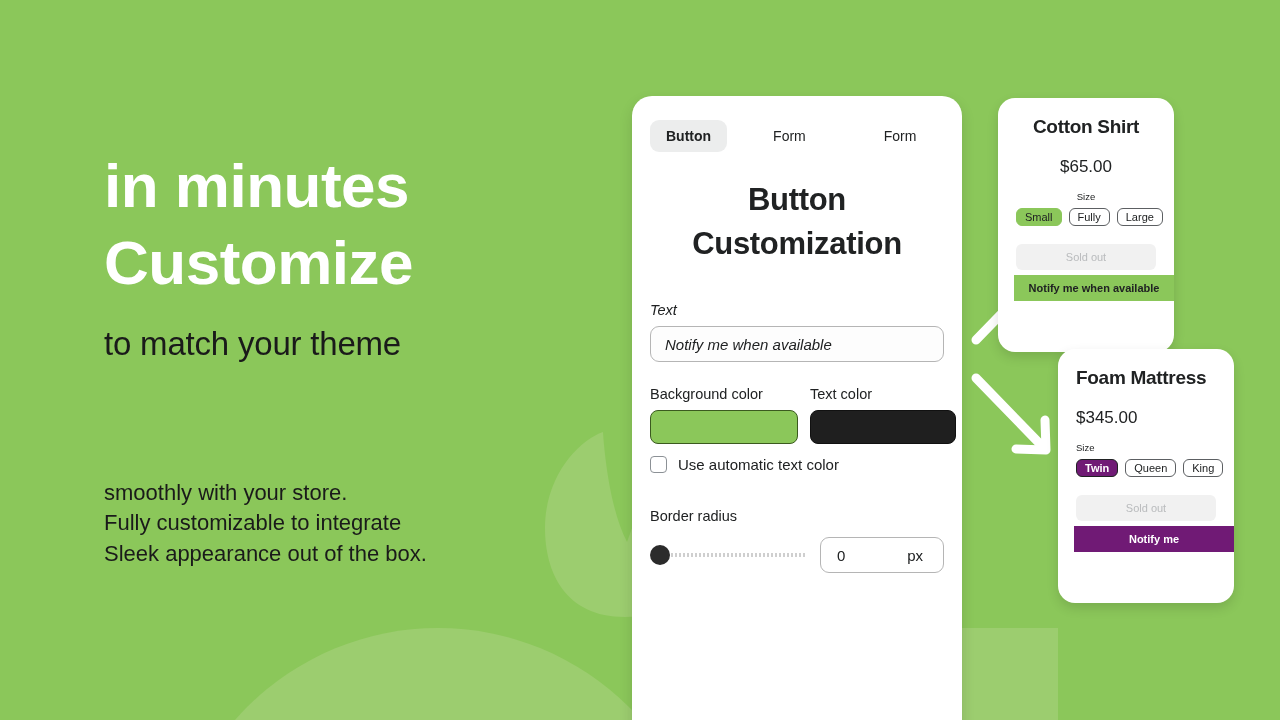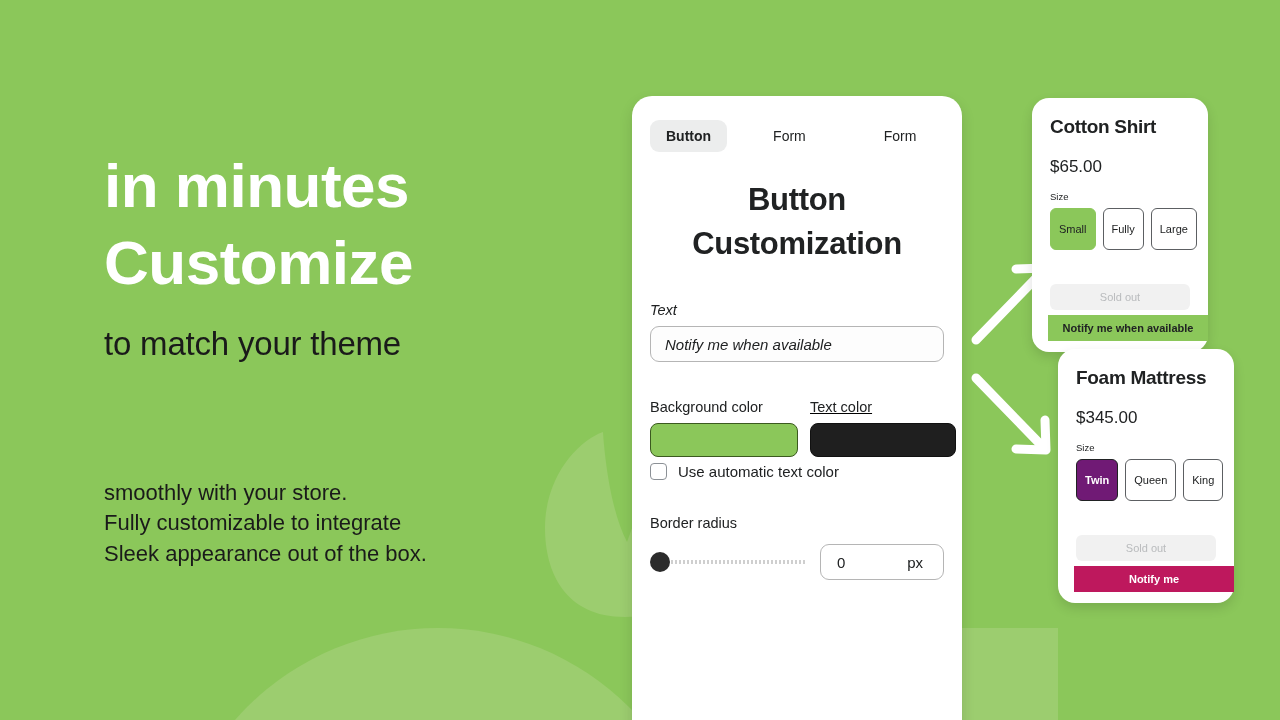--- a/index.html
+++ b/index.html
@@ -136,43 +136,43 @@
     border-radius: 9px;
     background: #fdfdfd;
     display: flex;
     align-items: center;
     padding: 0 14px;
     font-size: 15px;
     color: #202223;
   }
 
   .color-row {
-    margin-top: 37px;
+    margin-top: 24px;
     display: flex;
     gap: 12px;
   }
   .color-col { flex: 0 0 auto; }
   .color-col.bg { width: 148px; }
-  .color-col.tc { width: 146px; text-decoration: underline; }
+  .color-col.tc { width: 146px; }
   .swatch {
     margin-top: 8px;
     height: 34px;
     border-radius: 8px;
   }
   .swatch.bg {
     background: #8bc75a;
     border: 1.5px solid #3b5a1f;
   }
   .swatch.tc {
     background: #1f1f1f;
     border: 1.5px solid #111111;
   }
 
   .checkbox-row {
-    margin-top: 6px;
+    margin-top: 12px;
     display: flex;
     align-items: center;
     gap: 11px;
   }
   .checkbox-box {
     width: 17px;
     height: 17px;
     border: 1.5px solid #8c9196;
     border-radius: 4px;
     background: #fff;
@@ -243,21 +243,21 @@
   .arrows svg { display: block; width: 100%; height: 100%; }
 
   
   .product-card {
     position: absolute;
     background: #ffffff;
     border-radius: 17px;
     box-shadow: 0 5px 12px rgba(0,0,0,0.13);
     padding: 18px 18px 0 18px;
   }
-  .product-card.card-1 { left: 1032px; top: 98px; width: 176px; height: 254px; }
+  .product-card.card-1 { left: 998px; top: 98px; width: 176px; height: 254px; text-align: center; }
   .product-card.card-2 { left: 1058px; top: 349px; width: 176px; height: 254px; }
 
   .product-title {
     font-size: 19px;
     font-weight: bold;
     color: #202223;
     letter-spacing: -0.3px;
     white-space: nowrap;
   }
   .product-price {
@@ -269,21 +269,21 @@
     margin-top: 14px;
     font-size: 9.5px;
     color: #202223;
   }
   .size-row {
     margin-top: 6px;
     display: flex;
     gap: 7px;
   }
   .size-chip {
-    height: 42px;
+    height: 18px;
     padding: 0 8px;
     border-radius: 6px;
     border: 1px solid #5c5f62;
     display: flex;
     align-items: center;
     justify-content: center;
     font-size: 11px;
     color: #202223;
     background: #fff;
     white-space: nowrap;
@@ -294,21 +294,21 @@
     color: #202223;
   }
   .size-chip.sel-black {
     background: #701a75;
     border-color: #202223;
     color: #ffffff;
     font-weight: bold;
   }
 
   .soldout-btn {
-    margin-top: 34px;
+    margin-top: 18px;
     height: 26px;
     border-radius: 6px;
     background: #f1f1f1;
     display: flex;
     align-items: center;
     justify-content: center;
     font-size: 11px;
     color: #b9bbbd;
   }
   .notify-btn {
@@ -317,21 +317,21 @@
     width: 160px;
     margin-left: -2px;
     display: flex;
     align-items: center;
     justify-content: center;
     font-size: 11px;
     font-weight: bold;
     border-radius: 0px;
   }
   .notify-btn.green { background: #8bc75a; color: #202223; }
-  .notify-btn.black { background: #be185d; color: #ffffff; }
+  .notify-btn.black { background: #701a75; color: #ffffff; }
 </style>
 </head>
 <body>
 
 <div class="bg-decor">
   <div class="decor-circle"></div>
   <div class="decor-band"></div>
   <div class="decor-leaf">
     <svg viewBox="0 0 160 185" xmlns="http://www.w3.org/2000/svg">
       <path d="M80 185 C20 185 0 140 0 96 C0 44 34 8 58 0 C58 0 62 72 82 110 C96 70 118 22 124 4 C150 30 160 62 160 96 C160 140 140 185 80 185 Z" fill="#9ccd6f"></path>

